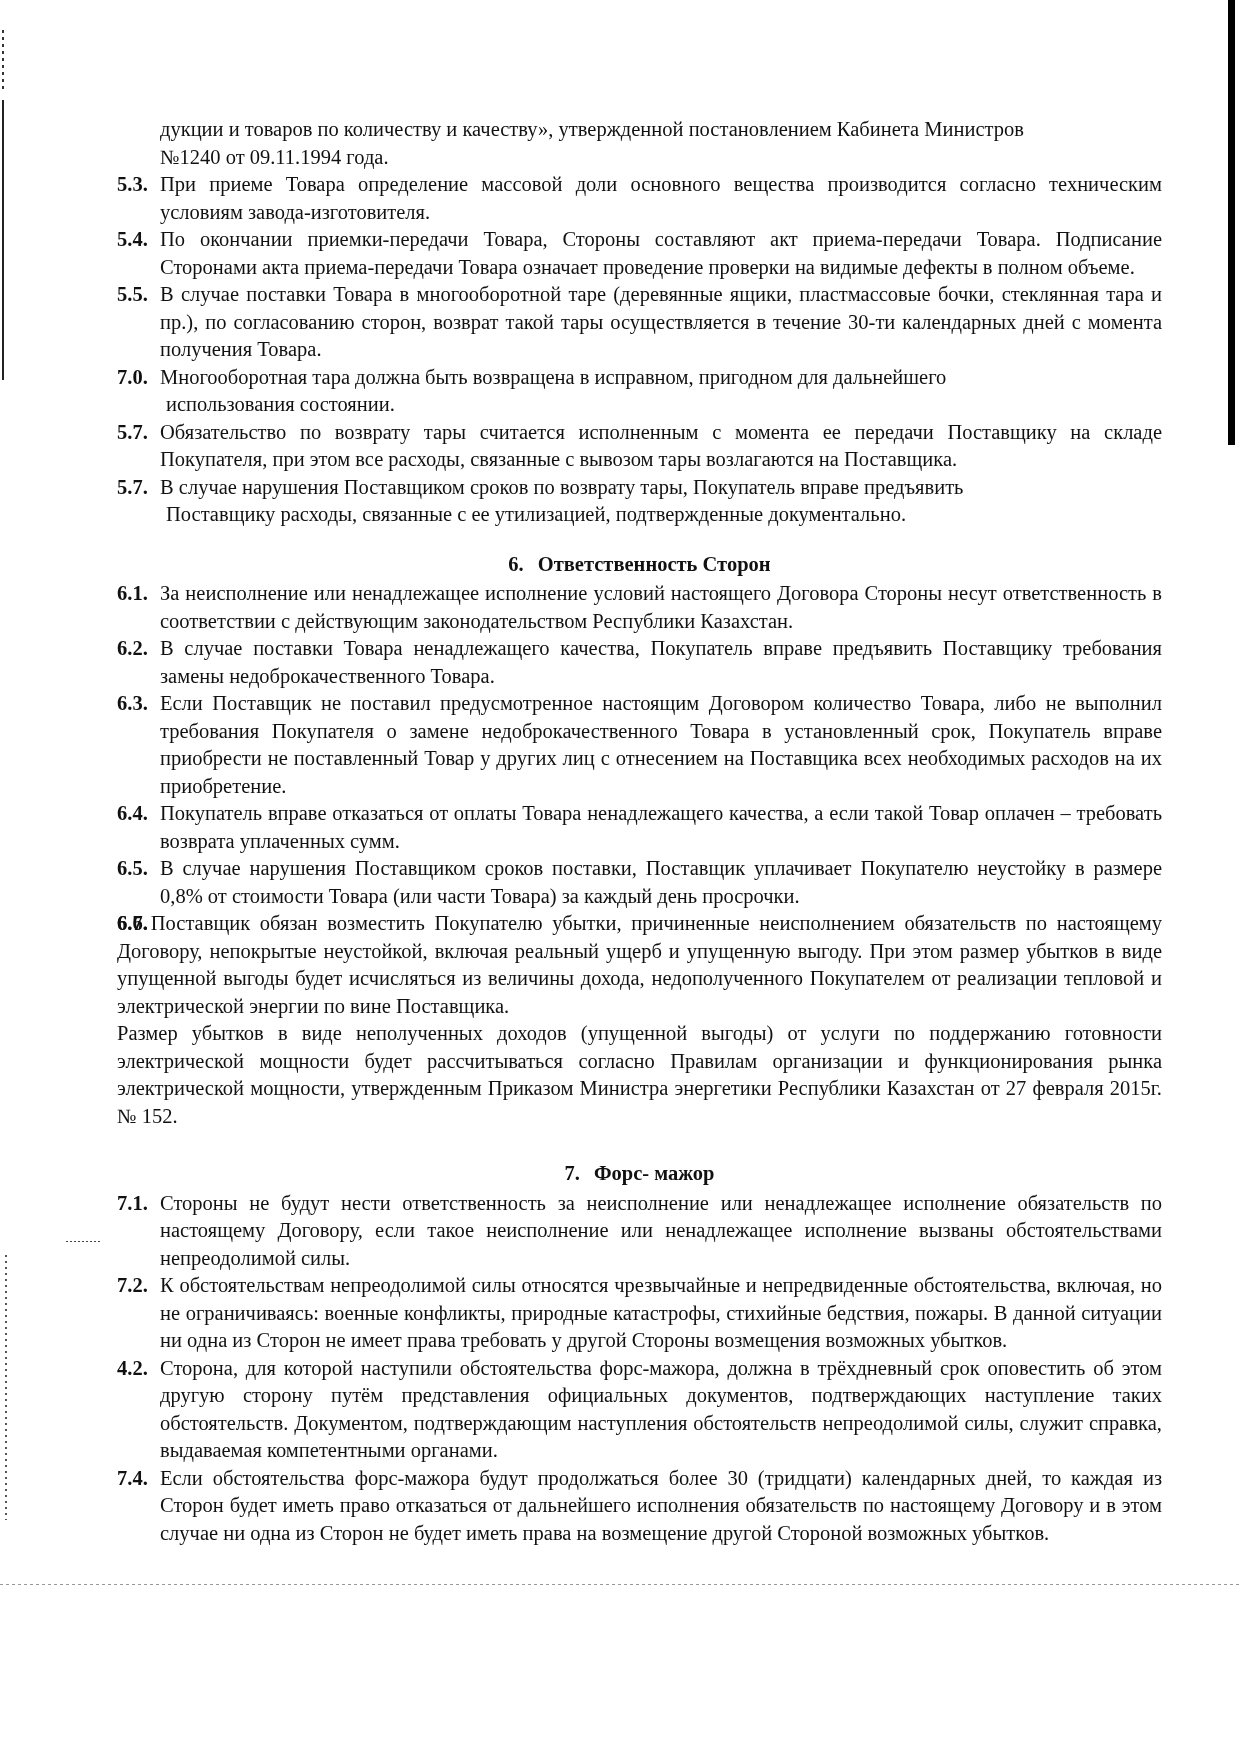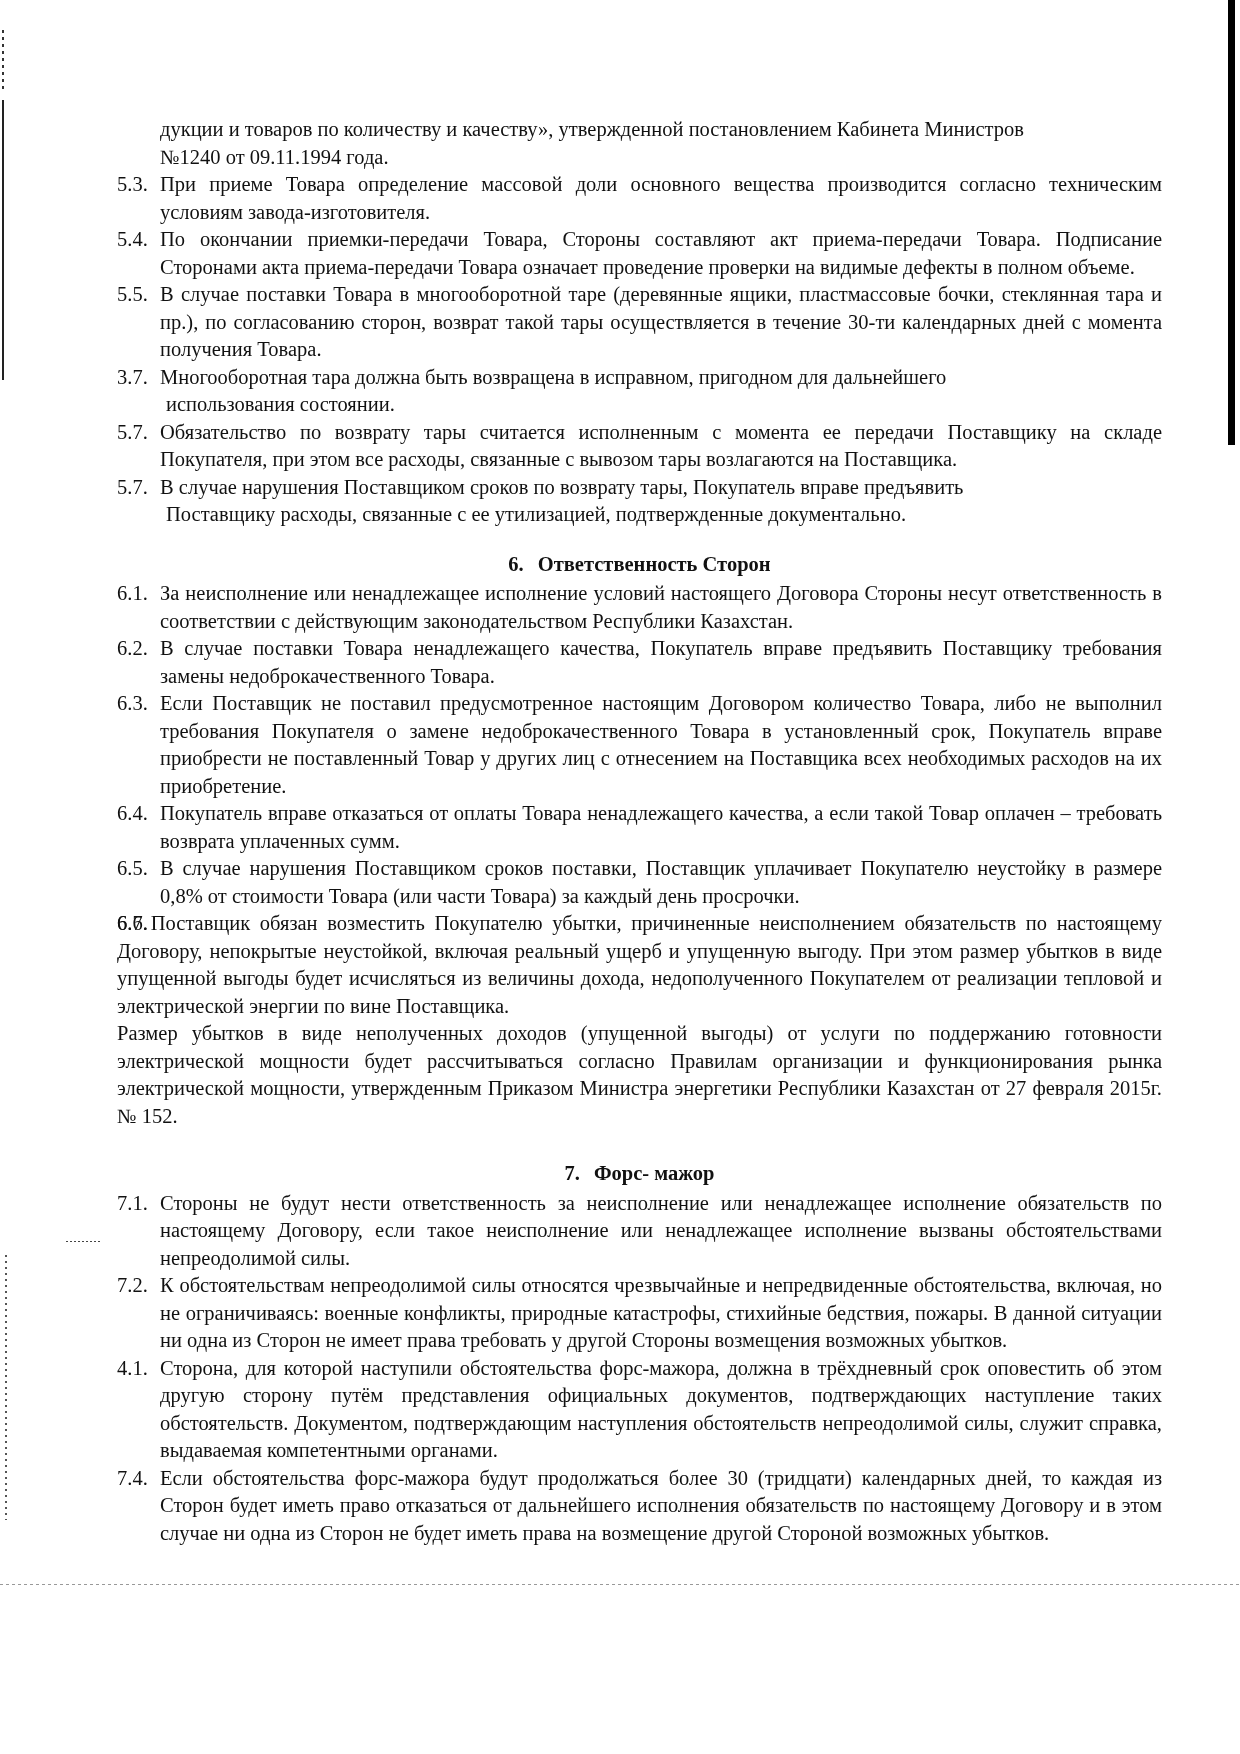--- a/index.html
+++ b/index.html
@@ -13,21 +13,21 @@
   .scan-dots-left-bottom { position: absolute; left: 5px; top: 1255px; width: 2px; height: 265px;
          background: repeating-linear-gradient(to bottom, #555 0 2px, transparent 2px 6px); }
   .scan-dash-71 { position: absolute; left: 66px; top: 1241px; width: 34px; height: 1px;
          background: repeating-linear-gradient(to right, #444 0 2px, transparent 2px 4px); }
   .scan-dash-74 { position: absolute; left: 0; top: 1584px; width: 1240px; height: 1px;
          background: repeating-linear-gradient(to right, #555 0 3px, transparent 3px 6px); opacity: .6; }
 
   .content { position: absolute; left: 117px; top: 116px; width: 1045px;
              font-size: 20.5px; line-height: 27.5px; }
   .item { position: relative; padding-left: 43px; text-align: justify; }
-  .item .num { position: absolute; left: 0; top: 0; font-weight: normal; }
+  .item .num { position: absolute; left: 0; top: 0; font-weight: bold; }
   .item.hang-full { padding-left: 0; text-indent: 0; }
   .item.hang-full .num { position: static; margin-right: 3px; }
   .cont { padding-left: 43px; text-align: justify; }
   .plain { text-align: justify; }
   .heading { text-align: center; font-weight: bold; margin-top: 22px; margin-bottom: 2px; }
   .heading .hnum { margin-right: 14px; }
 </style>
 </head>
 <body>
 
@@ -49,21 +49,21 @@
     </div>
     <div class="item">
       <span class="num">5.4.</span>
       <span>По окончании приемки-передачи Товара, Стороны составляют акт приема-передачи Товара. Подписание Сторонами акта приема-передачи Товара означает проведение проверки на видимые дефекты в полном объеме.</span>
     </div>
     <div class="item">
       <span class="num">5.5.</span>
       <span>В случае поставки Товара в многооборотной таре (деревянные ящики, пластмассовые бочки, стеклянная тара и пр.), по согласованию сторон, возврат такой тары осуществляется в течение 30-ти календарных дней с момента получения Товара.</span>
     </div>
     <div class="item">
-      <span class="num">3.7.</span>
+      <span class="num">7.0.</span>
       <div>Многооборотная тара должна быть возвращена в исправном, пригодном для дальнейшего</div>
       <div style="padding-left:6px">использования   состоянии.</div>
     </div>
     <div class="item">
       <span class="num">5.7.</span>
       <span>Обязательство по возврату тары считается исполненным с момента ее передачи Поставщику на складе Покупателя, при этом все расходы, связанные с вывозом тары возлагаются на  Поставщика.</span>
     </div>
     <div class="item">
       <span class="num">5.7.</span>
       <div>В случае нарушения Поставщиком сроков по возврату тары, Покупатель вправе предъявить</div>
@@ -106,21 +106,21 @@
     </div>
     <div class="item">
       <span class="num">7.1.</span>
       <span>Стороны не будут нести ответственность за неисполнение или ненадлежащее исполнение обязательств по настоящему Договору, если такое неисполнение или ненадлежащее исполнение вызваны обстоятельствами непреодолимой силы.</span>
     </div>
     <div class="item">
       <span class="num">7.2.</span>
       <span>К обстоятельствам непреодолимой силы относятся чрезвычайные и непредвиденные обстоятельства, включая, но не ограничиваясь: военные конфликты, природные катастрофы, стихийные бедствия, пожары. В данной ситуации ни одна из Сторон не имеет права требовать у другой Стороны возмещения возможных убытков.</span>
     </div>
     <div class="item">
-      <span class="num">4.1.</span>
+      <span class="num">4.2.</span>
       <span>Сторона, для которой наступили обстоятельства форс-мажора, должна в трёхдневный срок оповестить об этом другую сторону путём представления официальных документов, подтверждающих наступление таких обстоятельств. Документом, подтверждающим наступления обстоятельств непреодолимой силы, служит справка, выдаваемая компетентными органами.</span>
     </div>
     <div class="item">
       <span class="num">7.4.</span>
       <span>Если обстоятельства форс-мажора будут продолжаться более 30 (тридцати) календарных дней, то каждая из Сторон будет иметь право отказаться от дальнейшего исполнения обязательств по настоящему Договору и в этом случае ни одна из Сторон не будет иметь права на возмещение другой Стороной возможных убытков.</span>
     </div>
   </div>
 </div>
 
 </body></html>

